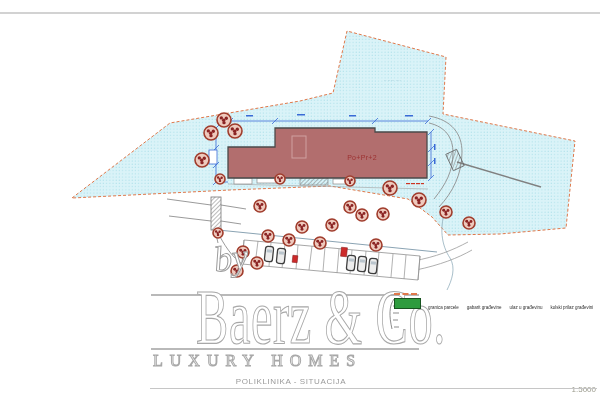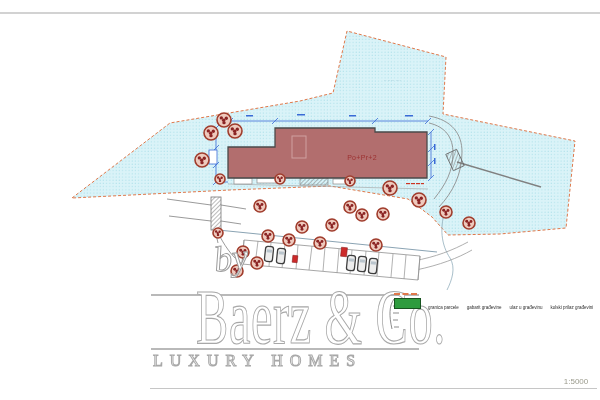--- a/index.html
+++ b/index.html
@@ -24,21 +24,21 @@
   .legend{position:absolute;left:385px;top:288px;width:212px;height:46px;z-index:4;}
   .legend-dashes{position:absolute;left:9px;top:5px;width:23px;border-top:2px dashed #e0784a;}
   .legend-green{position:absolute;left:9px;top:10px;width:25px;height:9px;background:#2e9b3e;
                 border:1px solid #17531f;}
   .legend-hook{position:absolute;left:0;top:8px;}
   .legend-items{position:absolute;left:43px;top:17px;display:flex;gap:8px;
                 font-size:4.5px;color:#2e2e2e;white-space:nowrap;}
   
   .drawing-title{position:absolute;left:191px;top:377px;width:200px;text-align:center;
                  font-size:8px;letter-spacing:0.6px;color:#9a9a9a;z-index:5;}
-  .scale-label{position:absolute;left:556px;top:377px;width:40px;text-align:center;
+  .scale-label{position:absolute;left:556px;top:385px;width:40px;text-align:right;
                font-size:8px;color:#9b9b8d;z-index:5;}
 </style>
 </head>
 <body>
 
 <div class="page">
 
   <div class="top-rule"></div>
 
   <svg class="plan" width="600" height="400" viewBox="0 0 600 400">
@@ -335,16 +335,17 @@
     <div class="legend-dashes"></div>
     <div class="legend-green"></div>
     <div class="legend-items" id="legend-items">
         <span class="legend-item">granica parcele</span>
         <span class="legend-item">gabarit građevine</span>
         <span class="legend-item">ulaz u građevinu</span>
         <span class="legend-item">kolski prilaz građevini</span>
       </div>
   </div>
 
+  <div class="drawing-title">POLIKLINIKA - SITUACIJA</div>
   <div class="scale-label">1:5000</div>
   <div class="bottom-rule"></div>
 
 </div>
 
 </body></html>

